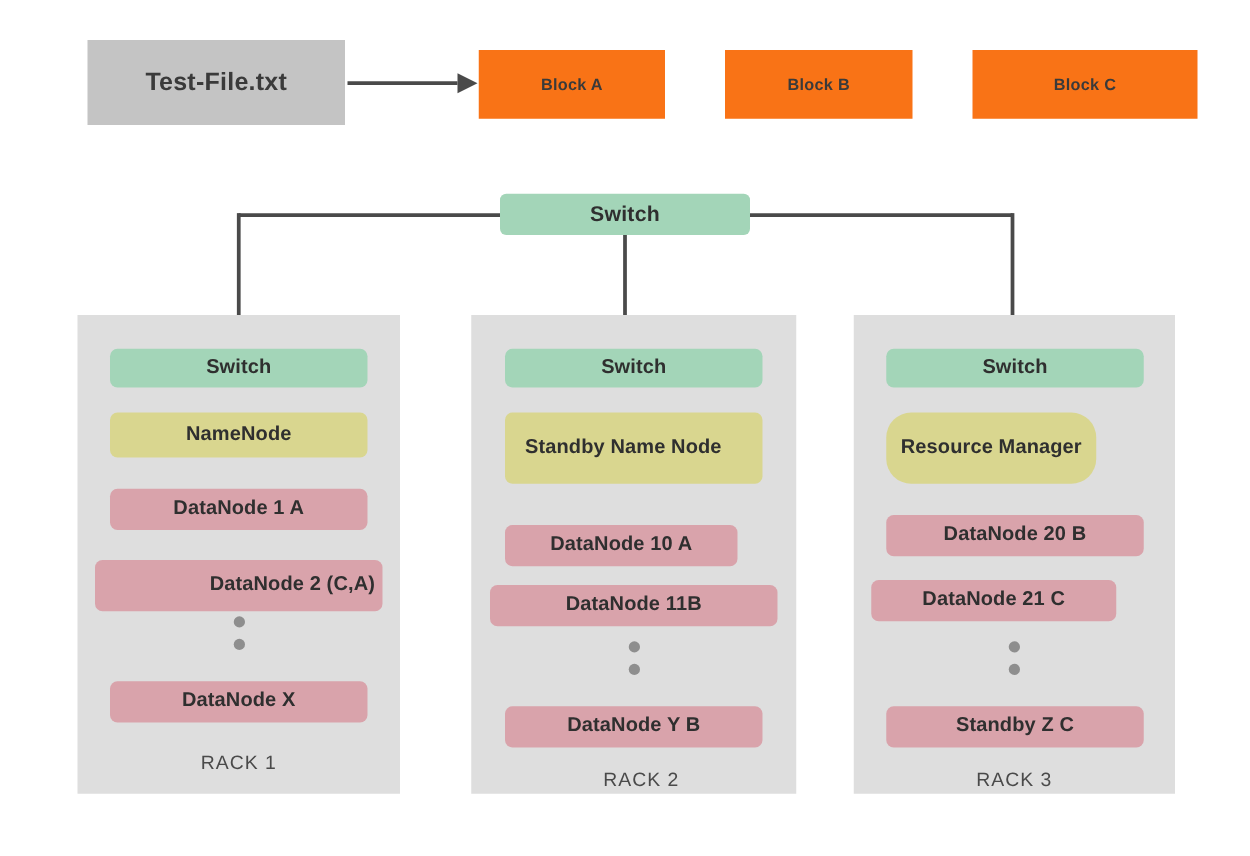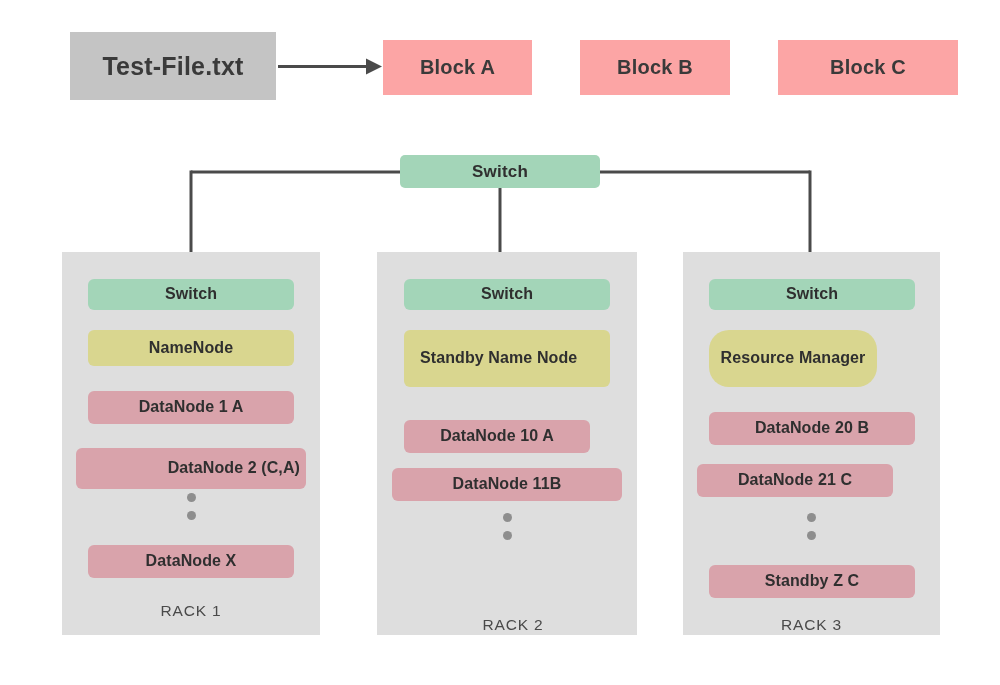--- a/index.html
+++ b/index.html
@@ -25,35 +25,35 @@
   
   .file-box {
     position: absolute;
     left: 70px; top: 32px;
     width: 206px; height: 68px;
     background: #c4c4c4;
     display: flex;
     align-items: center;
     justify-content: center;
     color: #3a3a3a;
-    font-size: 25px;
+    font-size: 20px;
     font-weight: bold;
     letter-spacing: .2px;
   }
 
   .block-box {
     position: absolute;
     top: 40px;
     height: 55px;
-    background: #fca5a5;
+    background: #f97316;
     display: flex;
     align-items: center;
     justify-content: center;
     color: #3a3a3a;
-    font-size: 20px;
+    font-size: 13px;
     font-weight: bold;
     letter-spacing: .2px;
   }
   .block-a { left: 383px; width: 149px; }
   .block-b { left: 580px; width: 150px; }
   .block-c { left: 778px; width: 180px; }
 
   
   .root-switch {
     position: absolute;
@@ -218,20 +218,23 @@
       <div class="node data" style="left:27px; top:168px; width:186px; height:33px;">
         <span>DataNode 10 A</span>
       </div>
       <div class="node data" style="left:15px; top:216px; width:230px; height:33px;">
         <span>DataNode  11B</span>
       </div>
       <div class="dots" style="left:0; right:0; top:261px;">
         <span class="dot"></span>
         <span class="dot"></span>
       </div>
+      <div class="node data" style="left:27px; top:313px; width:206px; height:33px;">
+        <span>DataNode Y B</span>
+      </div>
       <div class="rack-label" style="top:364px;margin-left:12px;">
         <span>RACK 2</span>
       </div>
     </div>
   </div>
 
   <div class="rack rack-3">
     <div class="rack-inner">
       <div class="node switch" style="left:26px; top:27px; width:206px; height:31px;">
         <span>Switch</span>

